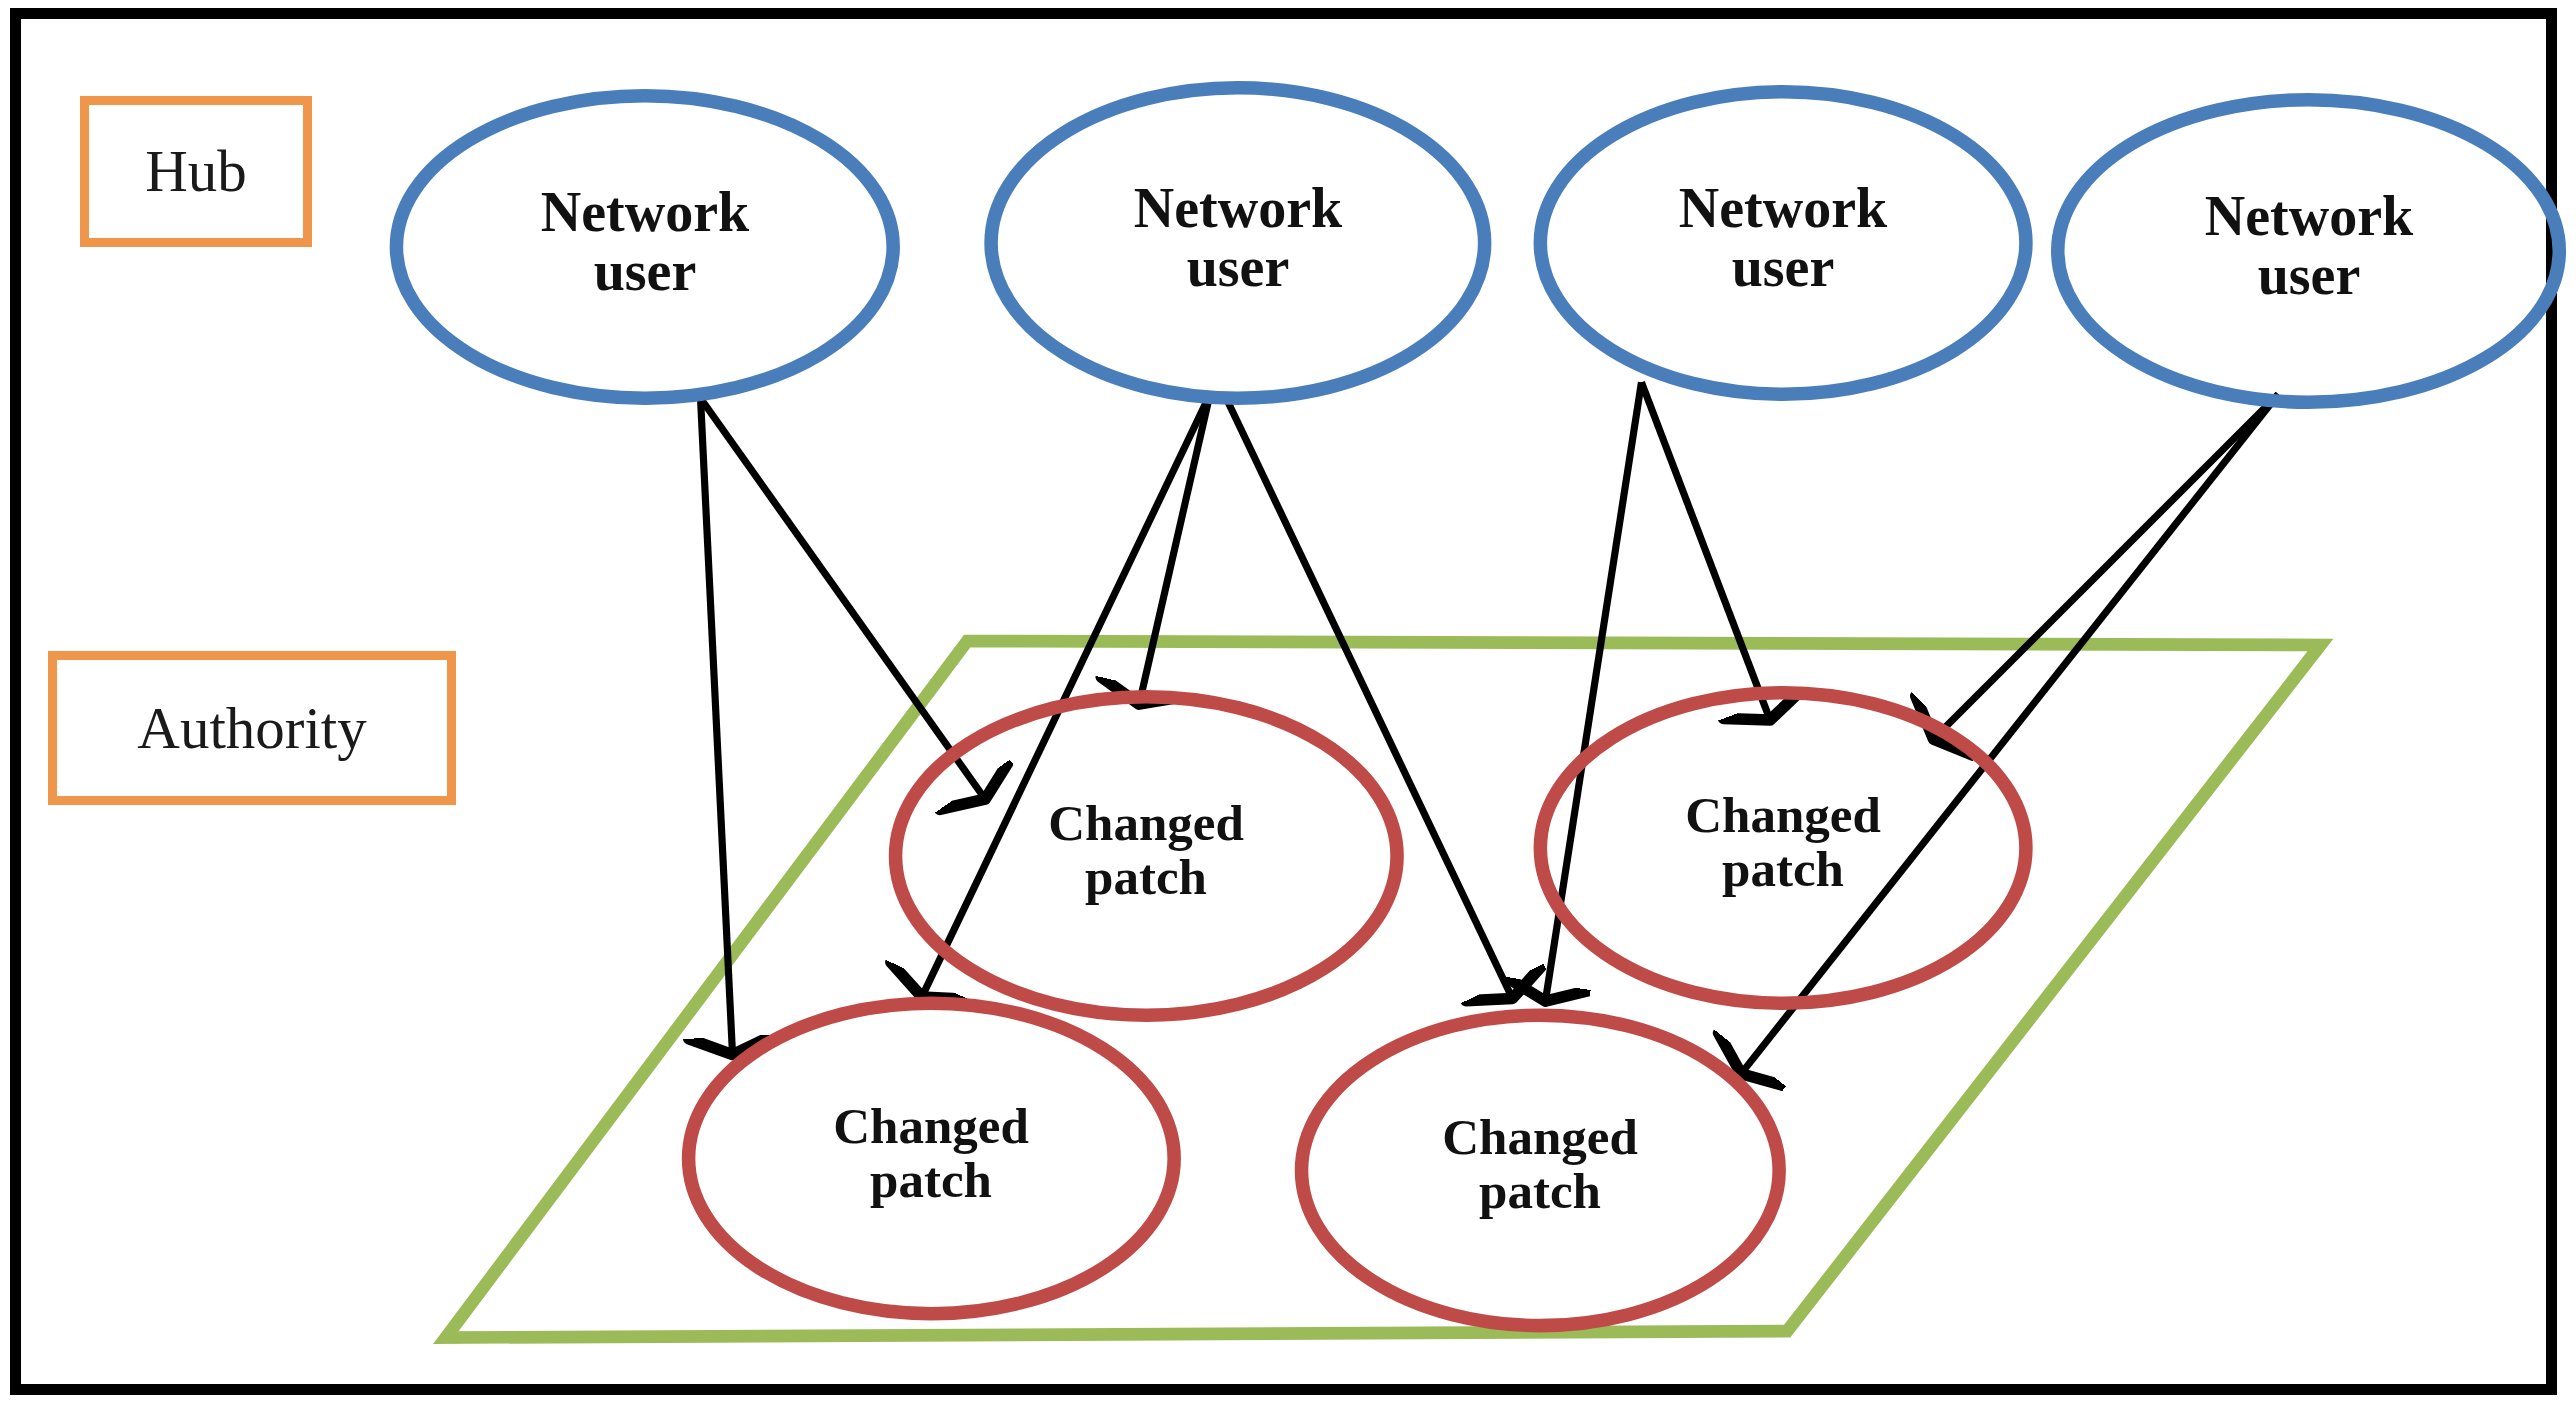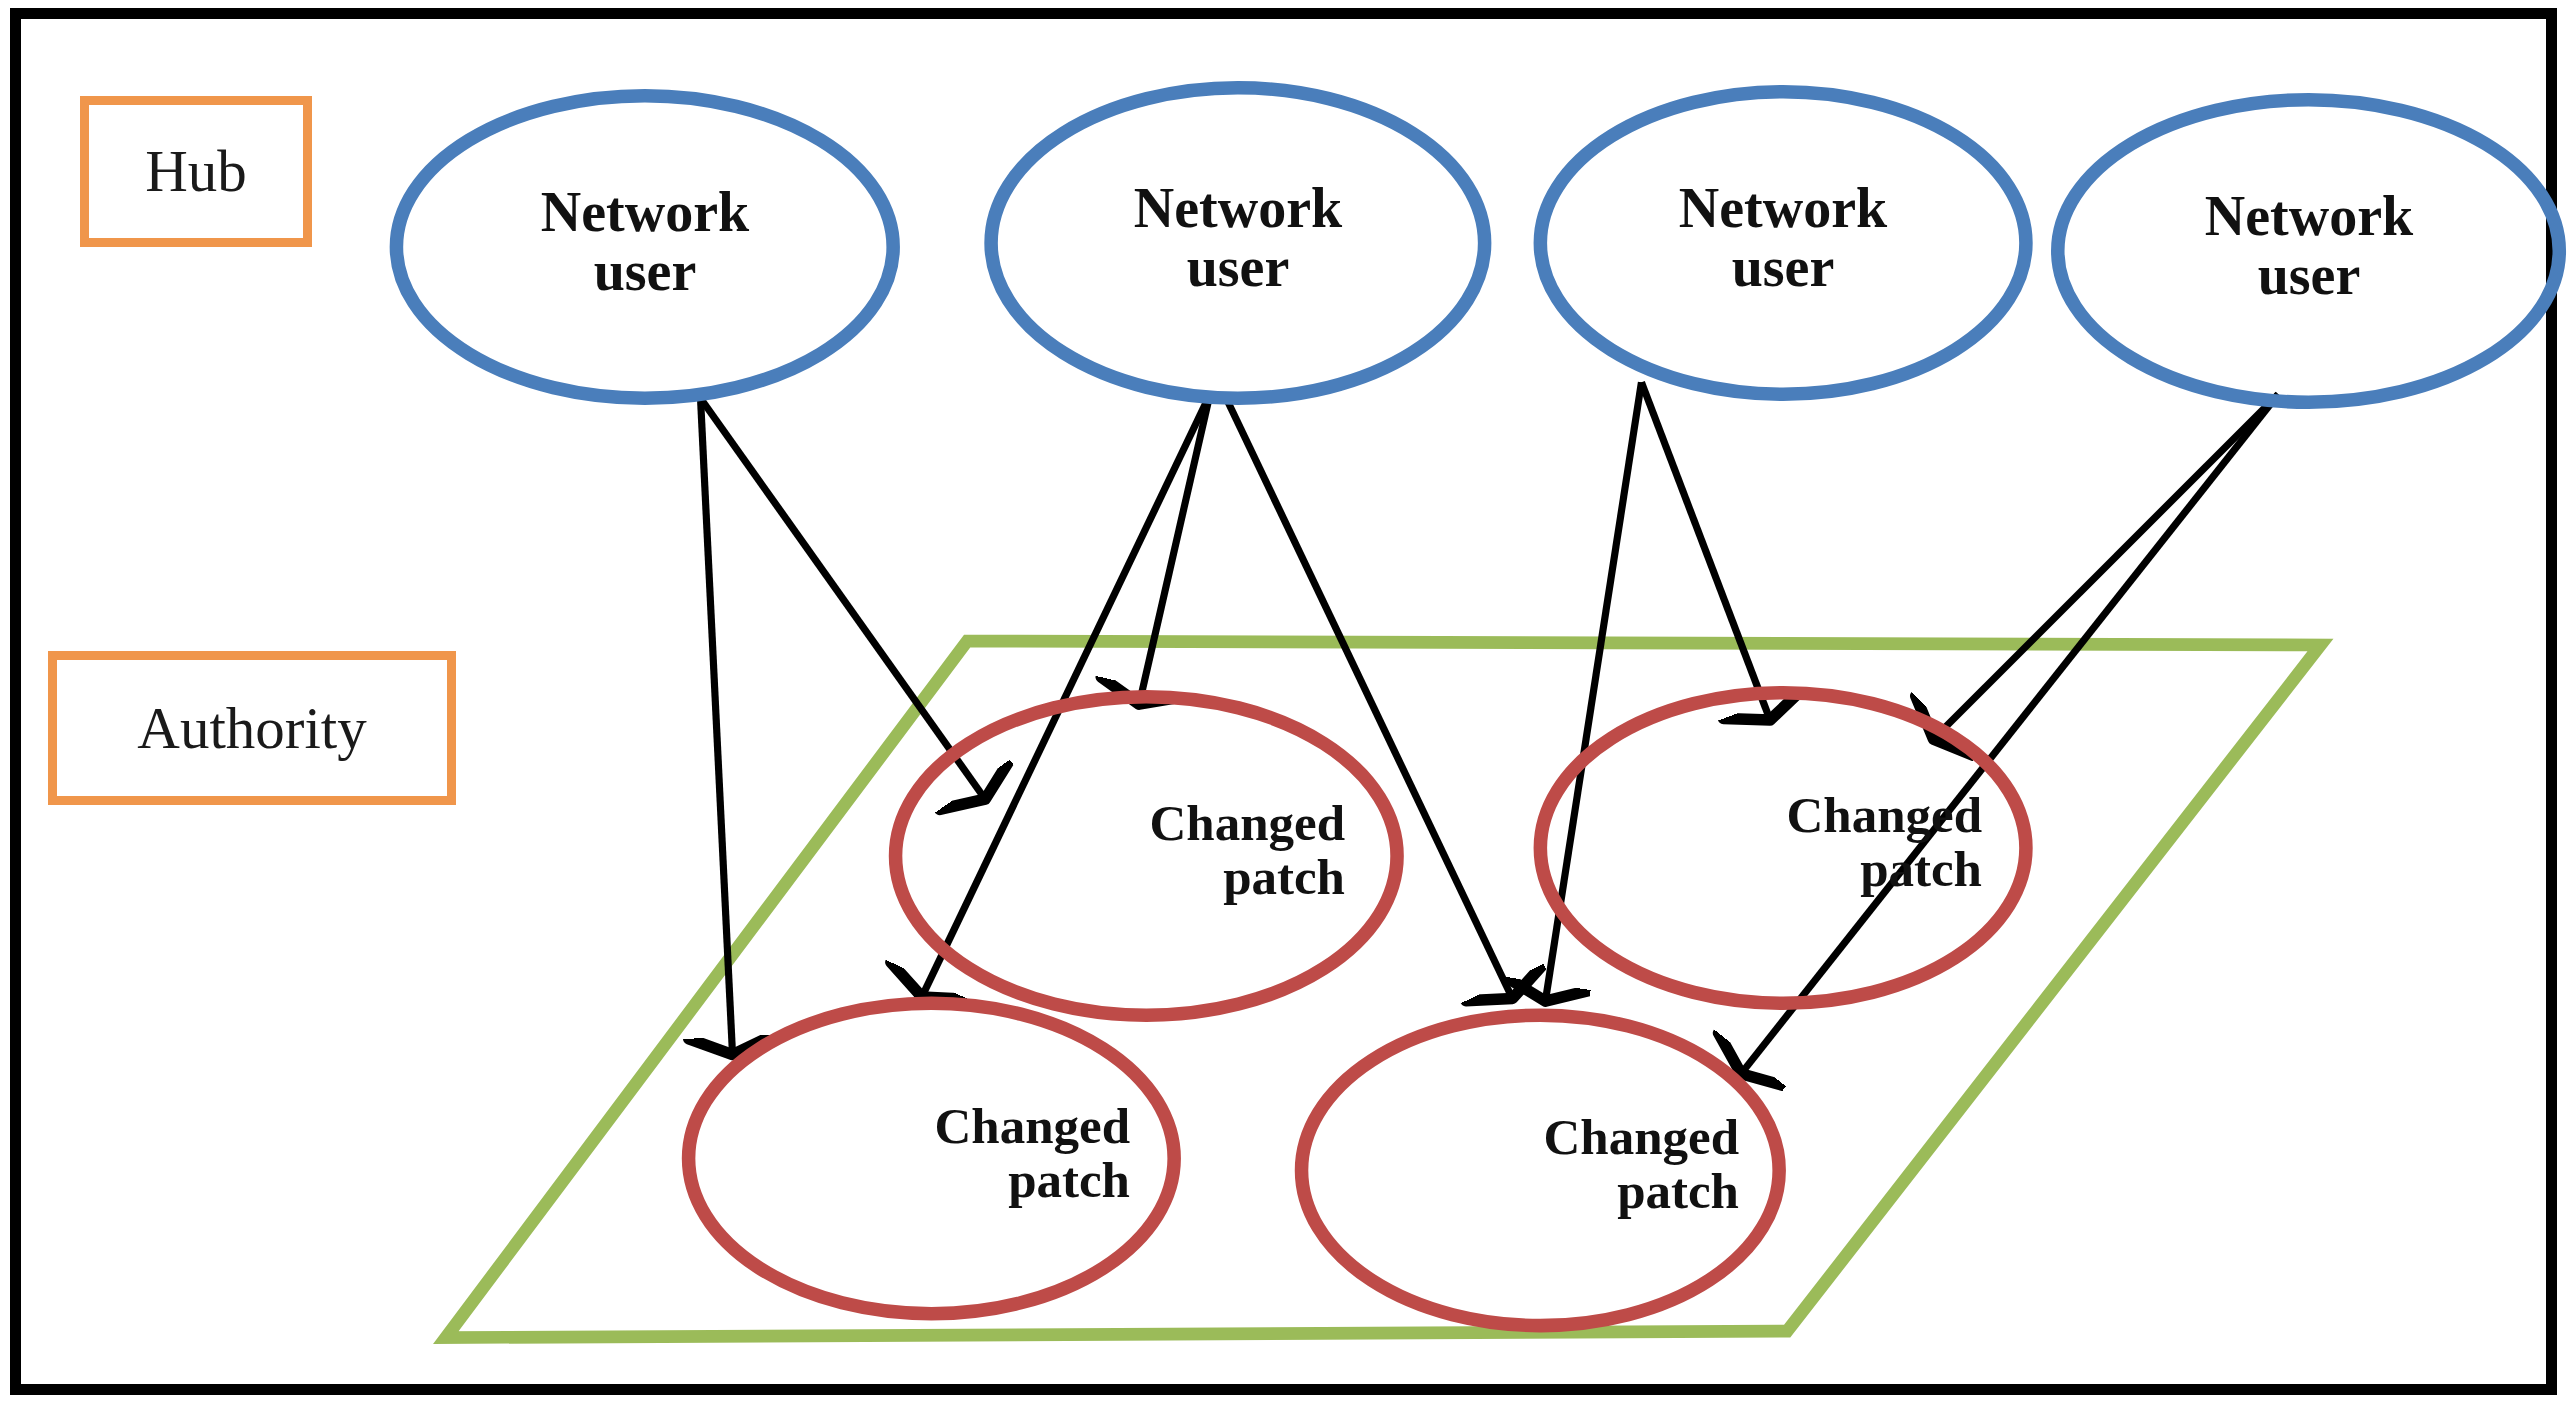--- a/index.html
+++ b/index.html
@@ -63,21 +63,21 @@
   .node-label {
     position: absolute;
     text-align: center;
     color: #111111;
     line-height: 1.06;
     pointer-events: none;
     font-size: 54px;
     font-weight: bold;
   }
   .user-label { font-size: 56px; }
-  .patch-label { font-size: 51px; text-align: right; }
+  .patch-label { font-size: 51px; }
 </style>
 </head>
 <body>
 
 <div id="stage">
   <div id="frame"></div>
 
   <svg id="scene" viewBox="0 0 3236 1772">
     <defs>
       <marker id="arrowhead" markerWidth="18" markerHeight="18" refX="2" refY="6" orient="auto" markerUnits="strokeWidth">

